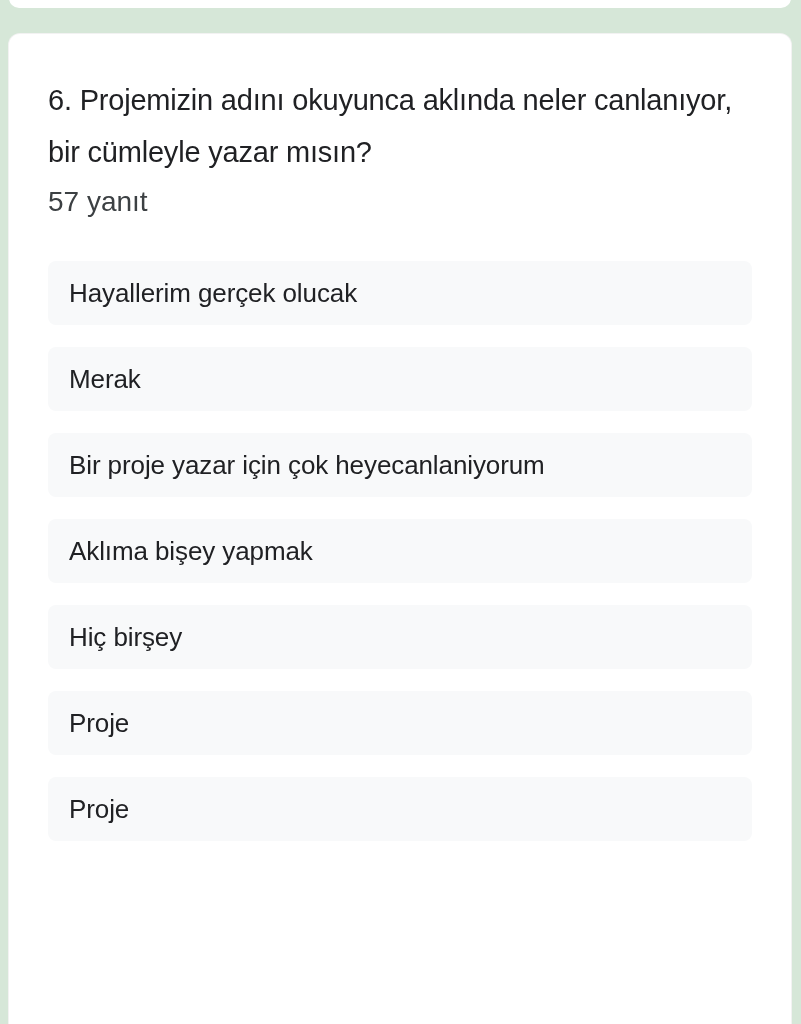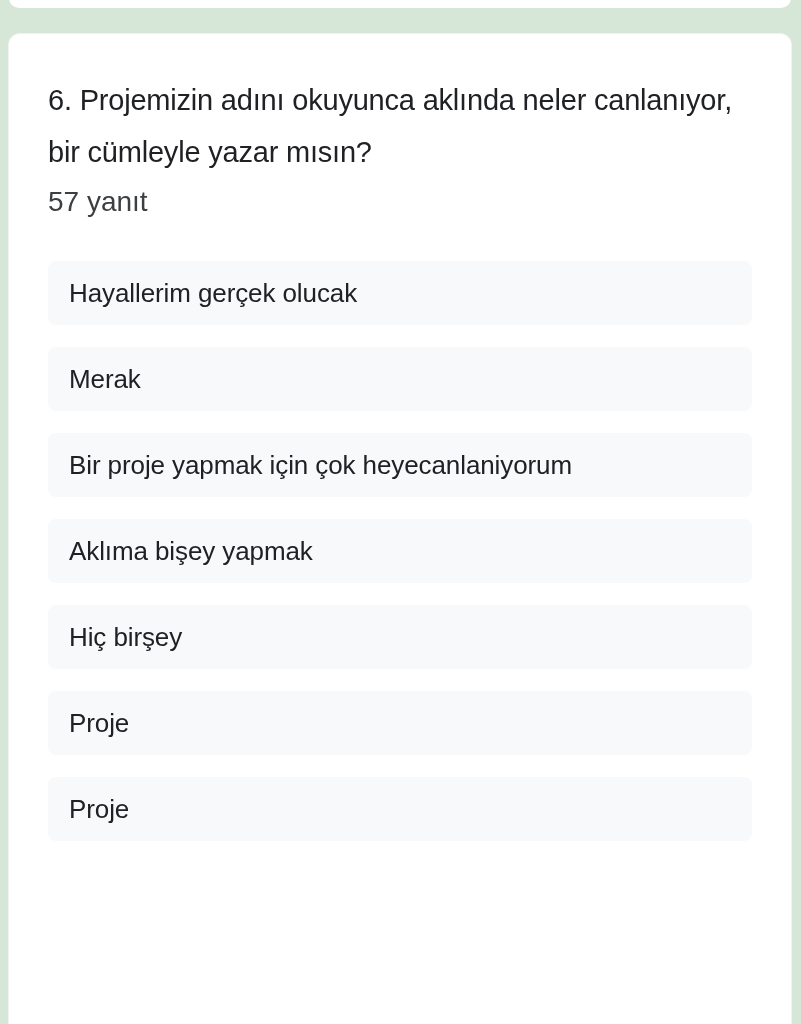--- a/index.html
+++ b/index.html
@@ -91,19 +91,19 @@
 <body>
 
 <div class="prev-card"></div>
 
 <div class="card">
   <h2 class="question-title">6. Projemizin adını okuyunca aklında neler canlanıyor, bir cümleyle yazar mısın?</h2>
   <div class="response-count">57 yanıt</div>
   <div class="responses">
       <div class="response-item">Hayallerim gerçek olucak</div>
       <div class="response-item">Merak</div>
-      <div class="response-item">Bir proje yapmak için çok heyecanlaniyorum</div>
+      <div class="response-item">Bir proje yazar için çok heyecanlaniyorum</div>
       <div class="response-item">Aklıma bişey yapmak</div>
       <div class="response-item">Hiç birşey</div>
       <div class="response-item">Proje</div>
       <div class="response-item">Proje</div>
     </div>
 </div>
 
 </body></html>

